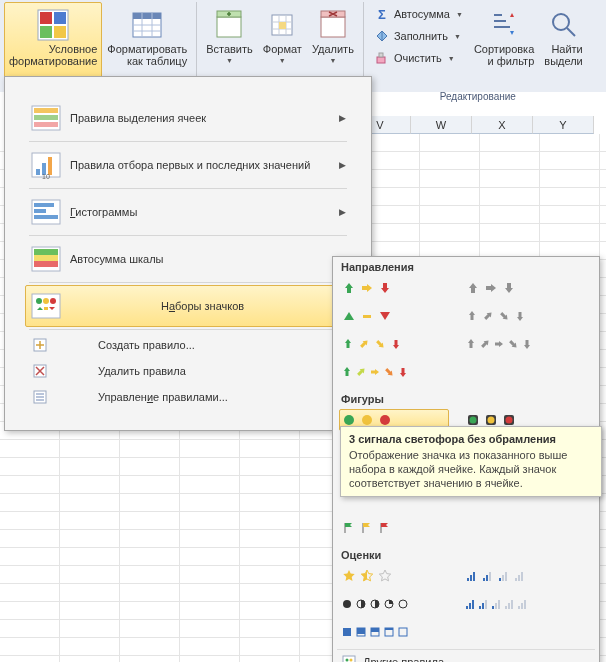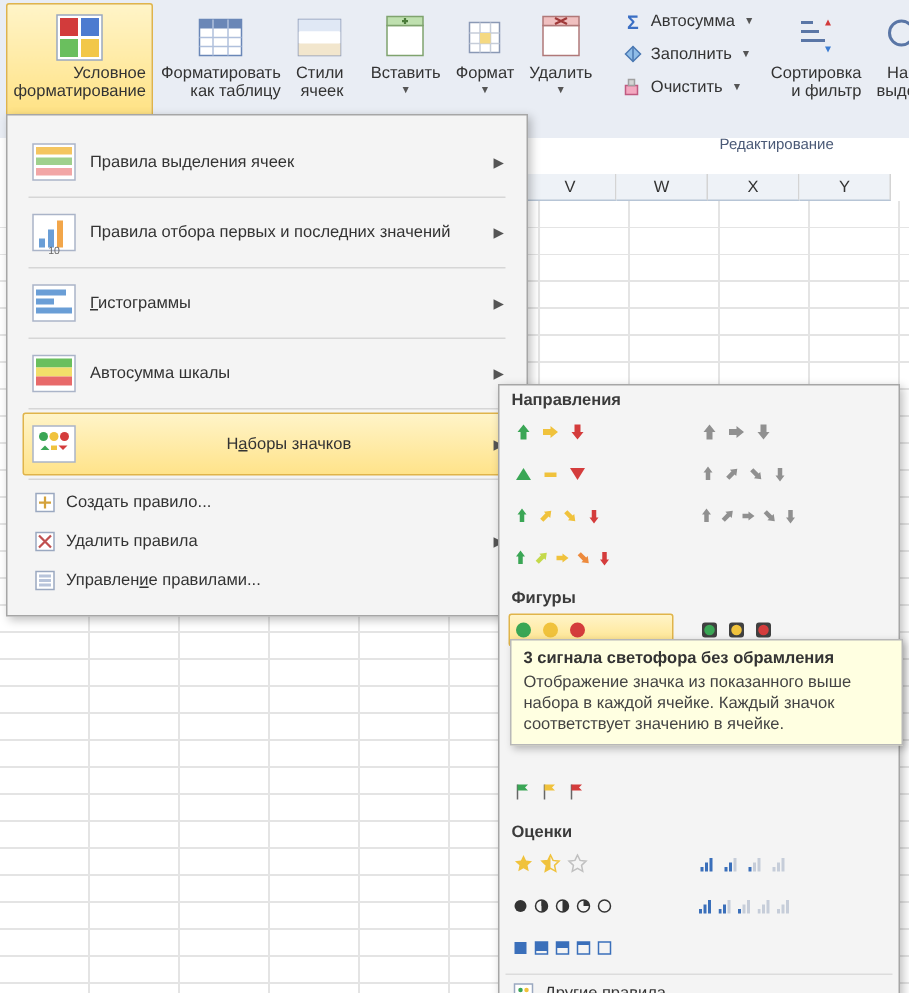--- a/index.html
+++ b/index.html
@@ -89,33 +89,33 @@
 
   
   .menu {
     position: absolute;
     left: 4px;
     top: 76px;
     width: 326px;
     background: #f4f4f4;
     border: 1px solid #a6a6a6;
     box-shadow: 2px 2px 6px rgba(0,0,0,0.25);
-    padding: 10px;
+    padding: 20px;
     z-index: 10;
   }
   .menu .m-item {
     display: flex;
     align-items: center;
     height: 40px;
     padding: 0 4px;
     position: relative;
     border: 1px solid transparent;
     border-radius: 2px;
   }
-  .menu .m-item.small { height: 24px; }
+  .menu .m-item.small { height: 24px; gap: 44px; }
   .menu .m-item.hover {
     background: linear-gradient(#fff4c8, #ffe38a);
     border-color: #e0b44a;
     text-align: center;
   }
   .menu .m-item .m-ic {
     width: 32px; height: 32px;
     display:flex;align-items:center;justify-content:center;
     margin-right: 8px;
   }
@@ -261,32 +261,20 @@
               <rect x="2" y="4" width="28" height="24" fill="#fff" stroke="#6a87b7"></rect>
               <rect x="2" y="4" width="28" height="6" fill="#6a87b7"></rect>
               <line x1="2" y1="16" x2="30" y2="16" stroke="#b0c0dc"></line>
               <line x1="2" y1="22" x2="30" y2="22" stroke="#b0c0dc"></line>
               <line x1="11" y1="4" x2="11" y2="28" stroke="#b0c0dc"></line>
               <line x1="21" y1="4" x2="21" y2="28" stroke="#b0c0dc"></line>
             </svg>
         </span>
         <span class="lbl" style="white-space:pre-line">Форматировать
 как таблицу</span>
-      </div>
-      <div class="big-btn">
-        <span class="ic">
-          <svg width="32" height="32">
-              <rect x="2" y="4" width="28" height="24" fill="#fff" stroke="#8a99b5"></rect>
-              <rect x="2" y="4" width="28" height="8" fill="#e0e8f5"></rect>
-              <rect x="2" y="12" width="28" height="8" fill="#fff"></rect>
-              <rect x="2" y="20" width="28" height="8" fill="#f2e6cd"></rect>
-            </svg>
-        </span>
-        <span class="lbl" style="white-space:pre-line">Стили
-ячеек</span>
       </div>
     </div>
     <div class="group-label"></div>
   </div>
 
   <div class="sep"></div>
 
   <div class="group">
     <div class="items">
       <div class="big-btn">

